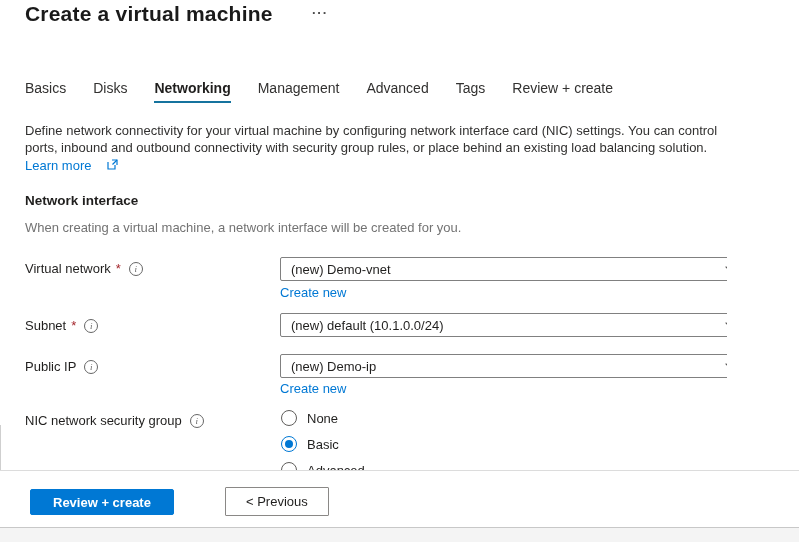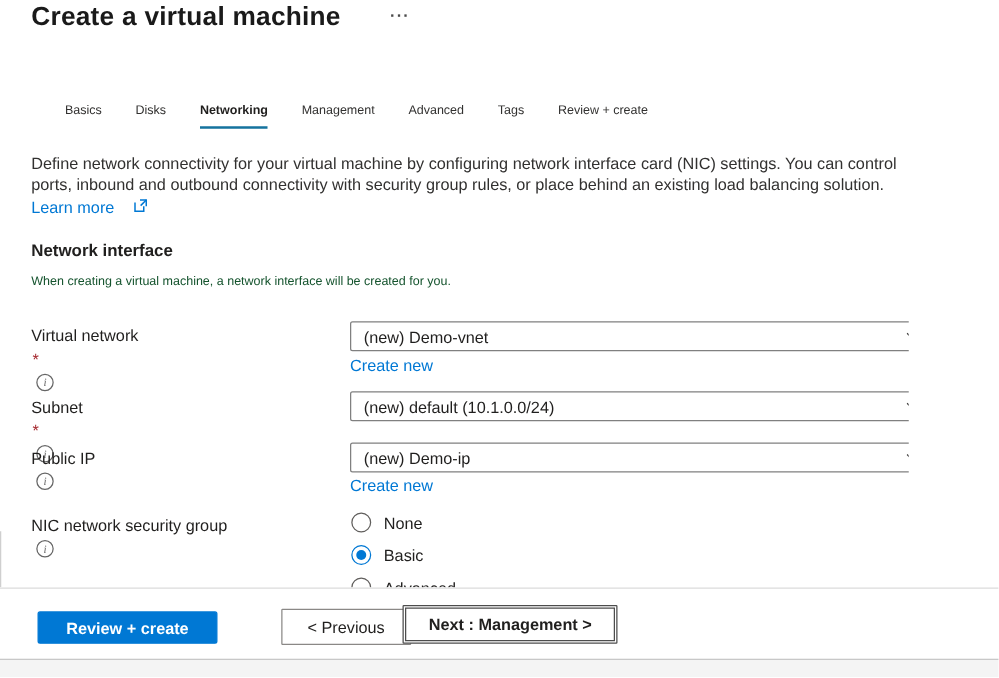--- a/index.html
+++ b/index.html
@@ -38,22 +38,21 @@
     color: #4a4a4a;
     letter-spacing: 1px;
     cursor: pointer;
     line-height: 24px;
   }
   .tabs {
     position: absolute;
     left: 25px; top: 82px;
     display: flex;
     gap: 27px;
-    font-size: 10px;
-    margin-left: 27px;
+    font-size: 14px;
   }
   .tab {
     color: #323130;
     line-height: 13px;
     padding-bottom: 6px;
     border-bottom: 2px solid transparent;
     cursor: pointer;
     white-space: nowrap;
   }
   .tab.active {
@@ -84,34 +83,33 @@
   .section-title {
     position: absolute;
     left: 25px; top: 193px;
     font-size: 13.5px;
     font-weight: 700;
     color: #201f1e;
   }
   .section-sub {
     position: absolute;
     left: 25px; top: 220px;
-    font-size: 10px;
-    color: #14532d;
+    font-size: 13px;
+    color: #737373;
     text-align: center;
   }
   .field-label {
     position: absolute;
     left: 25px;
     font-size: 13px;
     color: #201f1e;
     display: flex;
-    align-items: flex-start;
+    align-items: flex-end;
     gap: 4px;
     white-space: nowrap;
-    flex-direction: column;
   }
   .required-star { color: #a4262c; margin-left: 1px; }
   .info-icon {
     width: 14px; height: 14px;
     border: 1px solid #666;
     border-radius: 50%;
     color: #666;
     font-size: 9px;
     font-style: italic;
     font-family: "Liberation Serif", serif;
@@ -338,19 +336,16 @@
       <span class="radio"></span>
       <span>Advanced</span>
     </label>
 
     <div class="left-edge-tick"></div>
   </div>
 
   <div class="footer">
     <button class="btn-primary">Review + create</button>
     <button class="btn-secondary">&lt; Previous</button>
-    <div class="btn-focus-wrap">
-      <div class="btn-focus-inner">Next : Management &gt;</div>
-    </div>
   </div>
 
   <div class="bottom-strip"></div>
 </div>
 
 </body></html>

